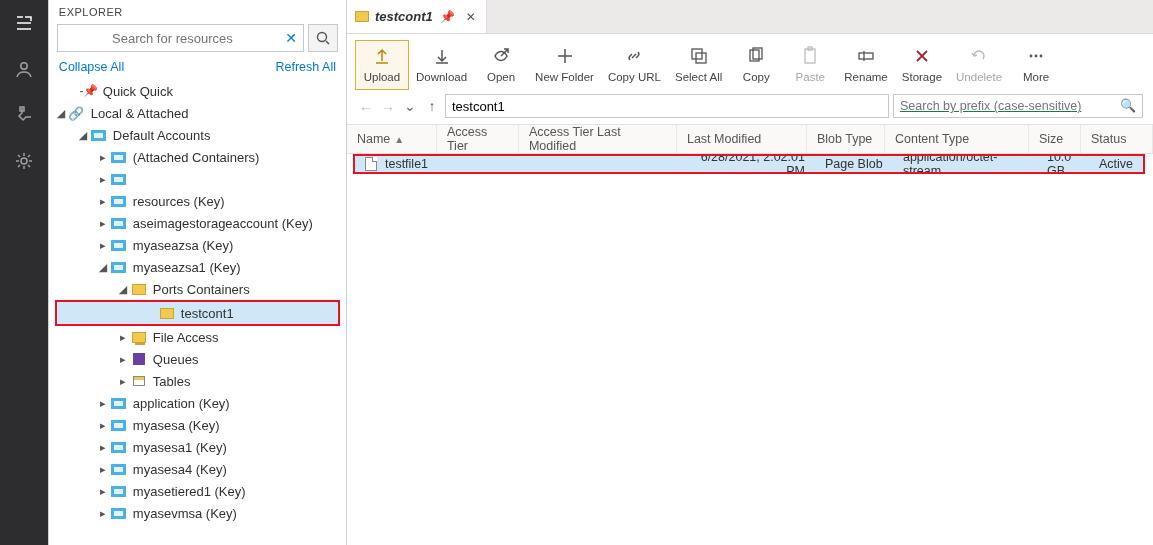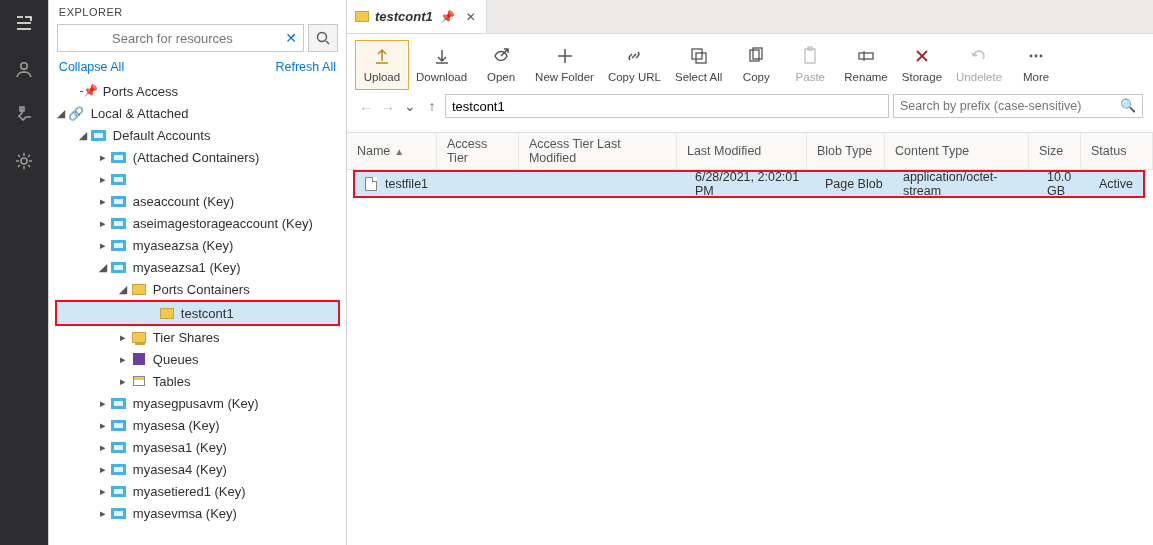--- a/index.html
+++ b/index.html
@@ -52,32 +52,32 @@
   .tbtn.upload { border:1px solid #e1a93a; background:#fdf6ea; }
   .tbtn.delete .ticon path{ stroke:#a4262c;}
   .tbtn .ticon { width:22px; height:22px; display:flex; align-items:center; justify-content:center; color:#555; }
   .tbtn.disabled { color:#a6a6a6; }
   .tbtn.disabled .ticon { color:#bdbdbd; }
 
   .navrow { display:flex; align-items:center; gap:4px; padding: 4px 10px 6px; }
   .navrow .arrow { width:18px; height:18px; color:#666; display:flex; align-items:center; justify-content:center; font-size:14px; cursor:pointer; }
   .navrow .arrow.disabled { color:#bbb; cursor:default;}
   .path-input { flex:1; height:24px; border:1px solid #c8c8c8; padding:0 6px; font-size:13px; outline:none; }
-  .prefix-input { width:250px; height:24px; border:1px solid #c8c8c8; padding:0 24px 0 6px; font-size:12.5px; outline:none; color:#b91c1c; }
+  .prefix-input { width:250px; height:24px; border:1px solid #c8c8c8; padding:0 24px 0 6px; font-size:12.5px; outline:none; color:#15803d;text-decoration:underline; }
   .prefix-wrap { position:relative; }
   .prefix-wrap .mag { position:absolute; right:6px; top:4px; color:#888; font-size:13px; }
 
-  .grid-header { display:flex; border-top:1px solid #e1e1e1; border-bottom:1px solid #e1e1e1; background:#faf9f8; height:38px; align-items:center; font-size:12.5px; color:#555;margin-top:8px; }
+  .grid-header { display:flex; border-top:1px solid #e1e1e1; border-bottom:1px solid #e1e1e1; background:#faf9f8; height:30px; align-items:center; font-size:12.5px; color:#555; }
   .col { padding:0 10px; border-right:1px solid #e8e8e8; height:100%; display:flex; align-items:center; overflow:hidden; }
   .c-name{width:90px;} .c-tier{width:82px;} .c-tierm{width:158px;}
-  .c-mod{width:130px;} .c-type{width:78px;} .c-ctype{width:144px;} .c-size{width:52px;} .c-status{flex:1;}
+  .c-mod{width:130px;text-align:right;} .c-type{width:78px;} .c-ctype{width:144px;} .c-size{width:52px;} .c-status{flex:1;}
   .sort-ic{ font-size:10px; margin-left:4px; color:#777;}
 
   .rows-wrap{ border:2px solid #e81123; margin:0 8px 0 6px;}
-  .row { display:flex; height:24px; align-items:center; background:#d0e7f8; font-size:12.5px; }
+  .row { display:flex; height:16px; align-items:center; background:#d0e7f8; font-size:12.5px; }
   .row .col{ border-right:0;}
   .file-ic { width:12px; height:14px; border:1px solid #888; background:#fff; display:inline-block; margin-right:8px; position:relative;}
   .file-ic::after{content:"";position:absolute;top:-1px;right:-1px;width:4px;height:4px;background:#fff;border-left:1px solid #888;border-bottom:1px solid #888;}
 </style>
 </head>
 <body>
 
 <div class="activity-bar">
   <div class="activity-icon active">
     <svg width="20" height="20" viewBox="0 0 20 20">
@@ -120,21 +120,21 @@
   </div>
   <div class="link-row">
     <span class="link">Collapse All</span>
     <span class="link">Refresh All</span>
   </div>
 
   <div class="tree">
     <div class="node" style="padding-left:18px">
       <span class="twisty"></span>
         <span class="node-icon quick-pin">-📌</span>
-      <span>Ports Access</span>
+      <span>Quick Quick</span>
     </div>
     <div class="node" style="padding-left:6px">
       <span class="twisty">◢</span>
         <span class="node-icon plug-ic">🔗</span>
       <span>Local &amp; Attached</span>
     </div>
     <div class="node" style="padding-left:28px">
       <span class="twisty">◢</span>
         <span class="node-icon">
           <span class="storage-sq"></span>
@@ -152,21 +152,21 @@
         <span class="twisty">▸</span>
         <span class="node-icon">
           <span class="storage-sq"></span>
         </span>
       </div>
     <div class="node" style="padding-left:48px">
         <span class="twisty">▸</span>
         <span class="node-icon">
           <span class="storage-sq"></span>
         </span>
-        <span>aseaccount (Key)</span>
+        <span>resources (Key)</span>
       </div>
     <div class="node" style="padding-left:48px">
         <span class="twisty">▸</span>
         <span class="node-icon">
           <span class="storage-sq"></span>
         </span>
         <span>aseimagestorageaccount (Key)</span>
       </div>
     <div class="node" style="padding-left:48px">
         <span class="twisty">▸</span>
@@ -198,21 +198,21 @@
           </span>
           <span>testcont1</span>
         </div>
     </div>
 
     <div class="node" style="padding-left:68px">
         <span class="twisty">▸</span>
         <span class="node-icon">
           <span class="fileshare"></span>
         </span>
-        <span>Tier Shares</span>
+        <span>File Access</span>
       </div>
     <div class="node" style="padding-left:68px">
         <span class="twisty">▸</span>
         <span class="node-icon">
           <span class="queues"></span>
         </span>
         <span>Queues</span>
       </div>
     <div class="node" style="padding-left:68px">
         <span class="twisty">▸</span>
@@ -220,21 +220,21 @@
           <span class="tables"></span>
         </span>
         <span>Tables</span>
       </div>
 
     <div class="node" style="padding-left:48px">
         <span class="twisty">▸</span>
         <span class="node-icon">
           <span class="storage-sq"></span>
         </span>
-        <span>myasegpusavm (Key)</span>
+        <span>application (Key)</span>
       </div>
     <div class="node" style="padding-left:48px">
         <span class="twisty">▸</span>
         <span class="node-icon">
           <span class="storage-sq"></span>
         </span>
         <span>myasesa (Key)</span>
       </div>
     <div class="node" style="padding-left:48px">
         <span class="twisty">▸</span>

